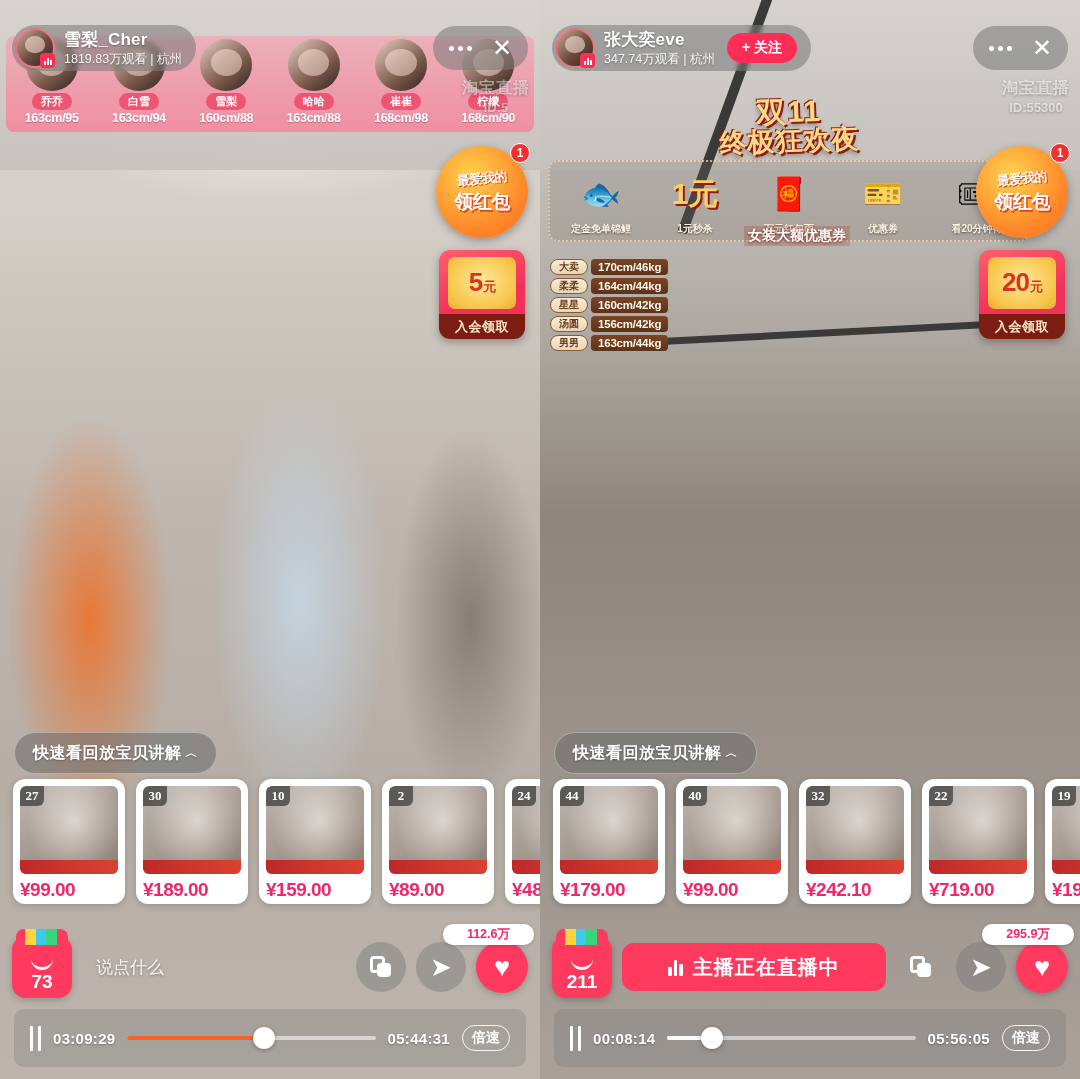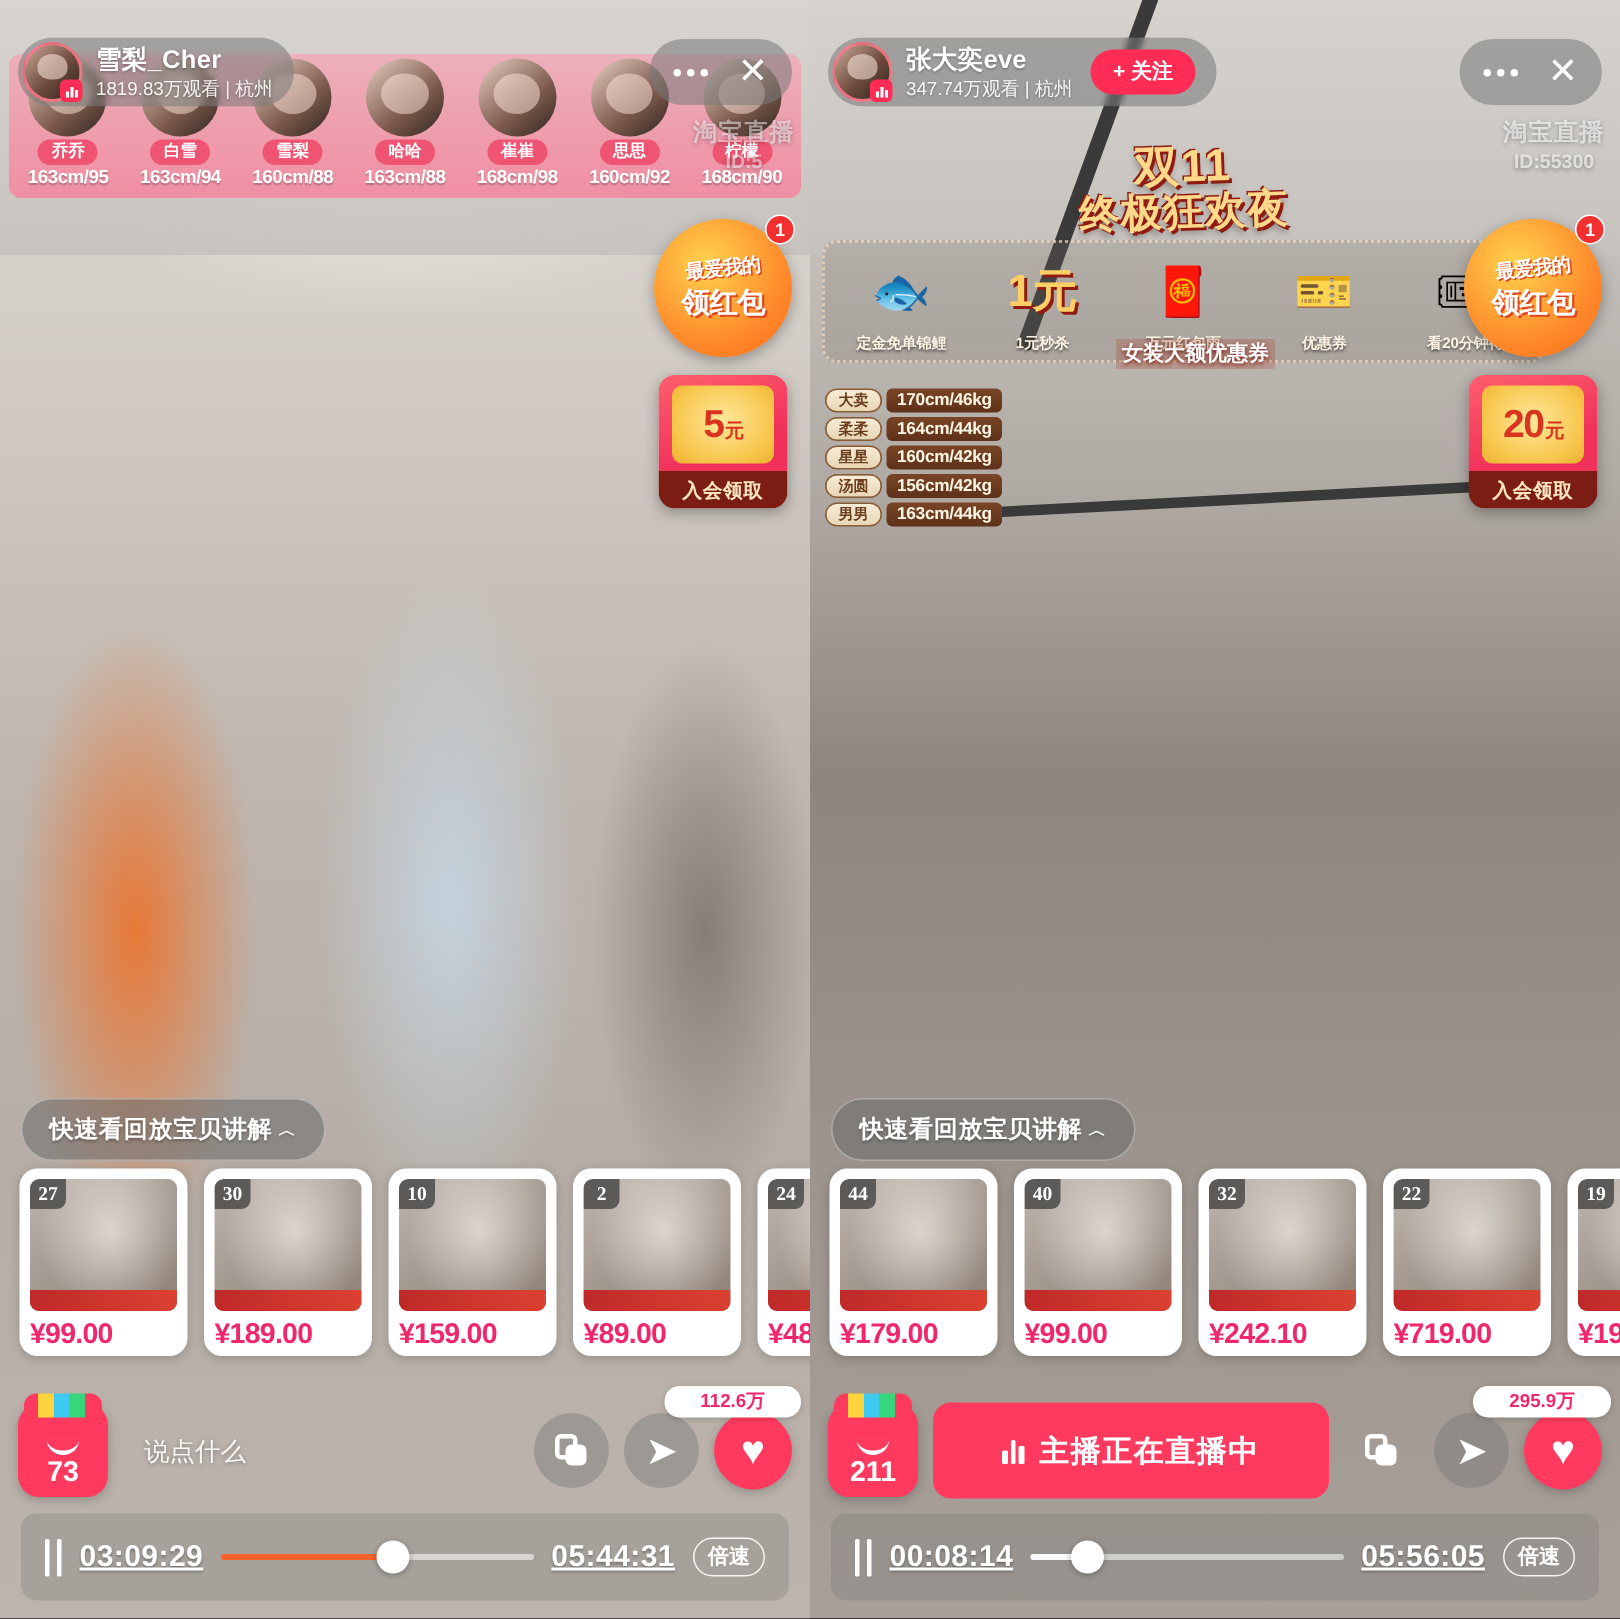--- a/index.html
+++ b/index.html
@@ -169,21 +169,21 @@
   .cart { width:60px; height:62px; border-radius:14px; background:#ff3a5e; position:relative;
     display:flex; flex-direction:column; align-items:center; justify-content:flex-end;
     padding-bottom:7px; flex:0 0 auto; box-shadow:0 2px 7px rgba(0,0,0,.22); }
   .cart::before{ content:""; position:absolute; top:-7px; left:4px; right:4px; height:16px;
     border-radius:8px 8px 3px 3px;
     background:linear-gradient(90deg,#ff3a5e 0 18%,#ffd33d 18% 38%,#3ec9f0 38% 58%,#37d67a 58% 78%,#ff3a5e 78% 100%); }
   .cart-smile { width:22px; height:11px; border-bottom:3px solid #fff; border-radius:0 0 22px 22px; }
   .cart-num { color:#fff; font-size:19px; font-weight:700; line-height:1; margin-top:2px; }
   .say-box { flex:1; color:rgba(255,255,255,.92); font-size:17px; padding-left:14px;
     text-shadow:0 1px 3px rgba(0,0,0,.35); }
-  .live-now { flex:1; height:64px; background:#ff3a5e; border-radius:12px; color:#fff;
+  .live-now { flex:1; height:48px; background:#ff3a5e; border-radius:12px; color:#fff;
     font-size:20px; font-weight:700; display:flex; align-items:center; justify-content:center;
     gap:10px; letter-spacing:1px; }
   .bars { display:flex; align-items:flex-end; gap:2px; height:17px; }
   .bars i { display:block; width:3.5px; background:#fff; border-radius:1px; }
   .bars i:nth-child(1){height:9px;} .bars i:nth-child(2){height:16px;} .bars i:nth-child(3){height:12px;}
   .circ-btn { width:50px; height:50px; border-radius:50%; background:rgba(120,120,120,.45);
     display:flex; align-items:center; justify-content:center; flex:0 0 auto; }
   .copy-ico { position:relative; width:22px; height:22px; }
   .copy-ico b { position:absolute; display:block; border:3px solid #fff; border-radius:4px; }
   .copy-ico b:nth-child(1){ width:15px; height:17px; left:0; top:0; }
@@ -196,22 +196,22 @@
   .like-count { position:absolute; top:-17px; right:-6px; background:#fff; color:#f0276b;
     font-size:12.5px; font-weight:700; border-radius:10px; padding:2px 24px;
     box-shadow:0 1px 4px rgba(0,0,0,.18); white-space:nowrap; }
 
   
   .progress { position:absolute; left:14px; right:14px; bottom:12px; height:58px; z-index:33;
     background:rgba(120,120,120,.32); border-radius:10px;
     display:flex; align-items:center; padding:0 16px; gap:12px; }
   .pause { display:flex; gap:5px; }
   .pause i { display:block; width:3px; height:25px; background:#fff; border-radius:1px; }
-  .time { color:#fff; font-size:20px; font-weight:600; white-space:nowrap;
-    text-shadow:0 1px 2px rgba(0,0,0,.3); letter-spacing:.3px;text-decoration:underline; }
+  .time { color:#fff; font-size:15px; font-weight:600; white-space:nowrap;
+    text-shadow:0 1px 2px rgba(0,0,0,.3); letter-spacing:.3px; }
   .track { flex:1; height:4px; border-radius:2px; background:rgba(255,255,255,.55); position:relative; }
   .track .fill { position:absolute; left:0; top:0; bottom:0; border-radius:2px; background:#f5622a; }
   .track .knob { position:absolute; top:50%; width:22px; height:22px; border-radius:50%;
     background:#fff; transform:translate(-50%,-50%); box-shadow:0 1px 4px rgba(0,0,0,.3); }
   .speed { border:1.5px solid rgba(255,255,255,.9); border-radius:13px; color:#fff;
     font-size:14px; font-weight:700; padding:3px 9px; white-space:nowrap; }
 
   
   .wm { position:absolute; right:10px; top:78px; z-index:22; text-align:center;
     color:rgba(255,255,255,.62); font-weight:700; text-shadow:0 1px 3px rgba(0,0,0,.3); }
@@ -249,25 +249,20 @@
         <div class="ms-name">哈哈</div>
         <div class="ms-size">163cm/88</div>
       </div>
       <div class="ms-cell">
         <div class="ms-face"></div>
         <div class="ms-name">崔崔</div>
         <div class="ms-size">168cm/98</div>
       </div>
       <div class="ms-cell">
         <div class="ms-face"></div>
-        <div class="ms-name">思思</div>
-        <div class="ms-size">160cm/92</div>
-      </div>
-      <div class="ms-cell">
-        <div class="ms-face"></div>
         <div class="ms-name">柠檬</div>
         <div class="ms-size">168cm/90</div>
       </div>
     </div>
 
     <div class="wm wm-left">
       <div class="wm-t">淘宝直播</div>
       <div class="wm-id">ID:5</div>
     </div>
 

